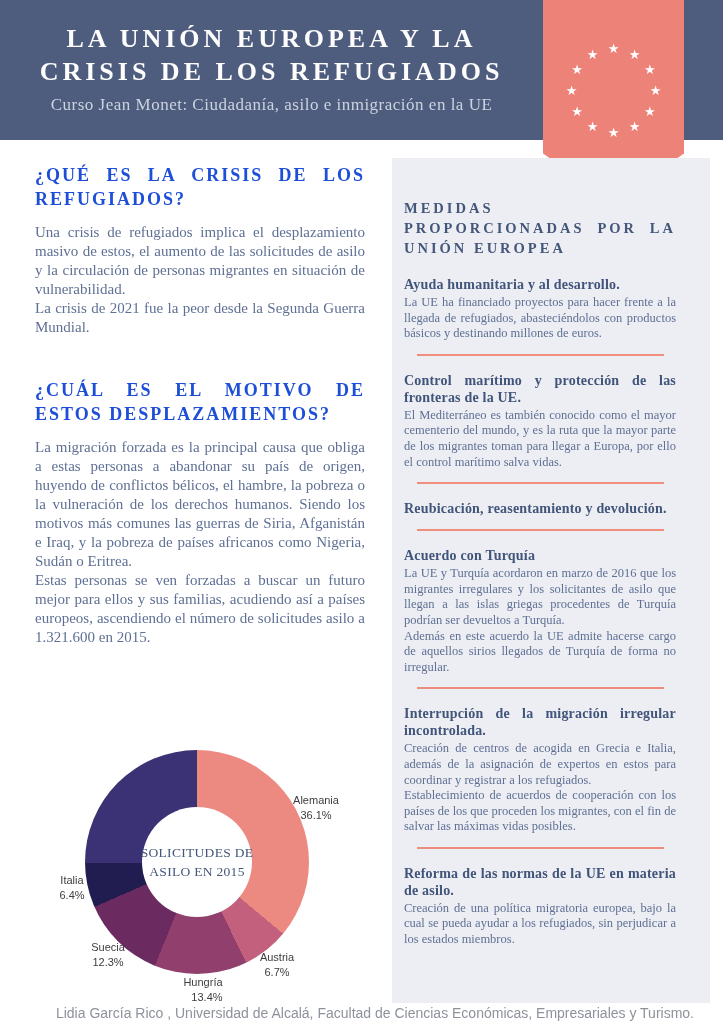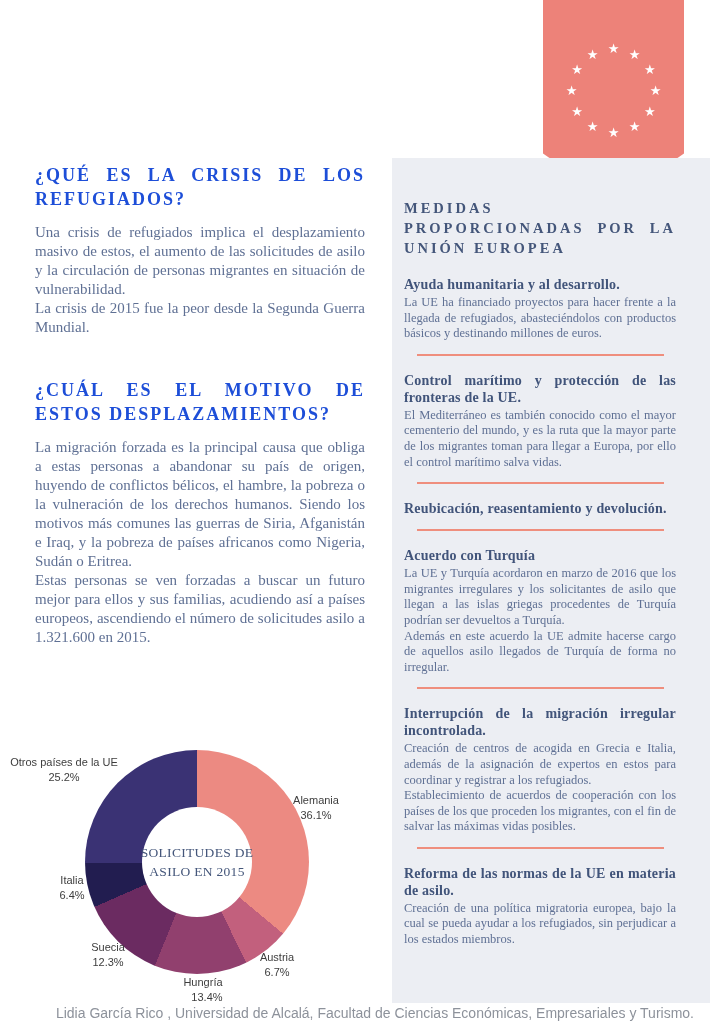--- a/index.html
+++ b/index.html
@@ -50,20 +50,26 @@
 
   
   .footer{position:absolute;right:29px;top:1005px;font-family:"Liberation Sans", sans-serif;
           font-size:14px;color:#8d929b;}
 </style>
 </head>
 <body>
 
 <div class="page">
 
+  <header class="header">
+    <div class="header-inner">
+      <h1 class="page-title"><span>LA UNIÓN EUROPEA Y LA</span><br><span>CRISIS DE LOS REFUGIADOS</span></h1>
+      <p class="page-subtitle">Curso Jean Monet: Ciudadanía, asilo e inmigración en la UE</p>
+    </div>
+  </header>
 
   <div class="ribbon">
     <div style="position:absolute;inset:0;">
         <span class="star" style="left: 70.5px; top: 48px;">★</span>
         <span class="star" style="left: 91.5px; top: 53.6269px;">★</span>
         <span class="star" style="left: 106.873px; top: 69px;">★</span>
         <span class="star" style="left: 112.5px; top: 90px;">★</span>
         <span class="star" style="left: 106.873px; top: 111px;">★</span>
         <span class="star" style="left: 91.5px; top: 126.373px;">★</span>
         <span class="star" style="left: 70.5px; top: 132px;">★</span>
@@ -75,40 +81,36 @@
       </div>
   </div>
 
   <main>
 
     <div class="left-col">
       <section class="qa-section">
         <h2 class="qa-heading">¿QUÉ ES LA CRISIS DE LOS REFUGIADOS?</h2>
         <div>
             <p>Una crisis de refugiados implica el desplazamiento masivo de estos, el aumento de las solicitudes de asilo y la circulación de personas migrantes en situación de vulnerabilidad.</p>
-            <p>La crisis de 2015 fue la peor desde la Segunda Guerra Mundial.</p>
+            <p>La crisis de 2021 fue la peor desde la Segunda Guerra Mundial.</p>
           </div>
       </section>
       <section class="qa-section">
         <h2 class="qa-heading">¿CUÁL ES EL MOTIVO DE ESTOS DESPLAZAMIENTOS?</h2>
         <div>
             <p>La migración forzada es la principal causa que obliga a estas personas a abandonar su país de origen, huyendo de conflictos bélicos, el hambre, la pobreza o la vulneración de los derechos humanos. Siendo los motivos más comunes las guerras de Siria, Afganistán e Iraq, y la pobreza de países africanos como Nigeria, Sudán o Eritrea.</p>
             <p>Estas personas se ven forzadas a buscar un futuro mejor para ellos y sus familias, acudiendo así a países europeos, ascendiendo el número de solicitudes asilo a 1.321.600 en 2015.</p>
           </div>
       </section>
     </div>
 
     <div class="chart-area">
       <div class="donut" style="background: conic-gradient(rgb(236, 138, 130) 0deg, rgb(236, 138, 130) 129.83deg, rgb(194, 96, 125) 129.83deg, rgb(194, 96, 125) 153.93deg, rgb(145, 64, 110) 153.93deg, rgb(145, 64, 110) 202.12deg, rgb(107, 43, 97) 202.12deg, rgb(107, 43, 97) 246.35deg, rgb(34, 29, 80) 246.35deg, rgb(34, 29, 80) 269.37deg, rgb(58, 50, 116) 269.37deg, rgb(58, 50, 116) 360deg);"></div>
       <div class="donut-hole">
         <div class="donut-center">SOLICITUDES DE ASILO EN 2015</div>
-      </div>
-      <div class="pie-label" style="left:64px;top:32px;">
-        <span>Otros países de la UE</span><br>
-        <span>25.2%</span>
       </div>
       <div class="pie-label" style="left:316px;top:70px;">
         <span>Alemania</span><br>
         <span>36.1%</span>
       </div>
       <div class="pie-label" style="left:72px;top:150px;">
         <span>Italia</span><br>
         <span>6.4%</span>
       </div>
       <div class="pie-label" style="left:108px;top:217px;">
@@ -138,21 +140,21 @@
             <p>El Mediterráneo es también conocido como el mayor cementerio del mundo, y es la ruta que la mayor parte de los migrantes toman para llegar a Europa, por ello el control marítimo salva vidas.</p>
           </section>
           <div class="divider"></div>
           <section class="measure">
             <h3>Reubicación, reasentamiento y devolución.</h3>
           </section>
           <div class="divider"></div>
           <section class="measure">
             <h3>Acuerdo con Turquía</h3>
             <p>La UE y Turquía acordaron en marzo de 2016 que los migrantes irregulares y los solicitantes de asilo que llegan a las islas griegas procedentes de Turquía podrían ser devueltos a Turquía.</p>
-            <p>Además en este acuerdo la UE admite hacerse cargo de aquellos asilo llegados de Turquía de forma no irregular.</p>
+            <p>Además en este acuerdo la UE admite hacerse cargo de aquellos sirios llegados de Turquía de forma no irregular.</p>
           </section>
           <div class="divider"></div>
           <section class="measure">
             <h3>Interrupción de la migración irregular incontrolada.</h3>
             <p>Creación de centros de acogida en Grecia e Italia, además de la asignación de expertos en estos para coordinar y registrar a los refugiados.</p>
             <p>Establecimiento de acuerdos de cooperación con los países de los que proceden los migrantes, con el fin de salvar las máximas vidas posibles.</p>
           </section>
           <div class="divider"></div>
           <section class="measure">
             <h3>Reforma de las normas de la UE en materia de asilo.</h3>

